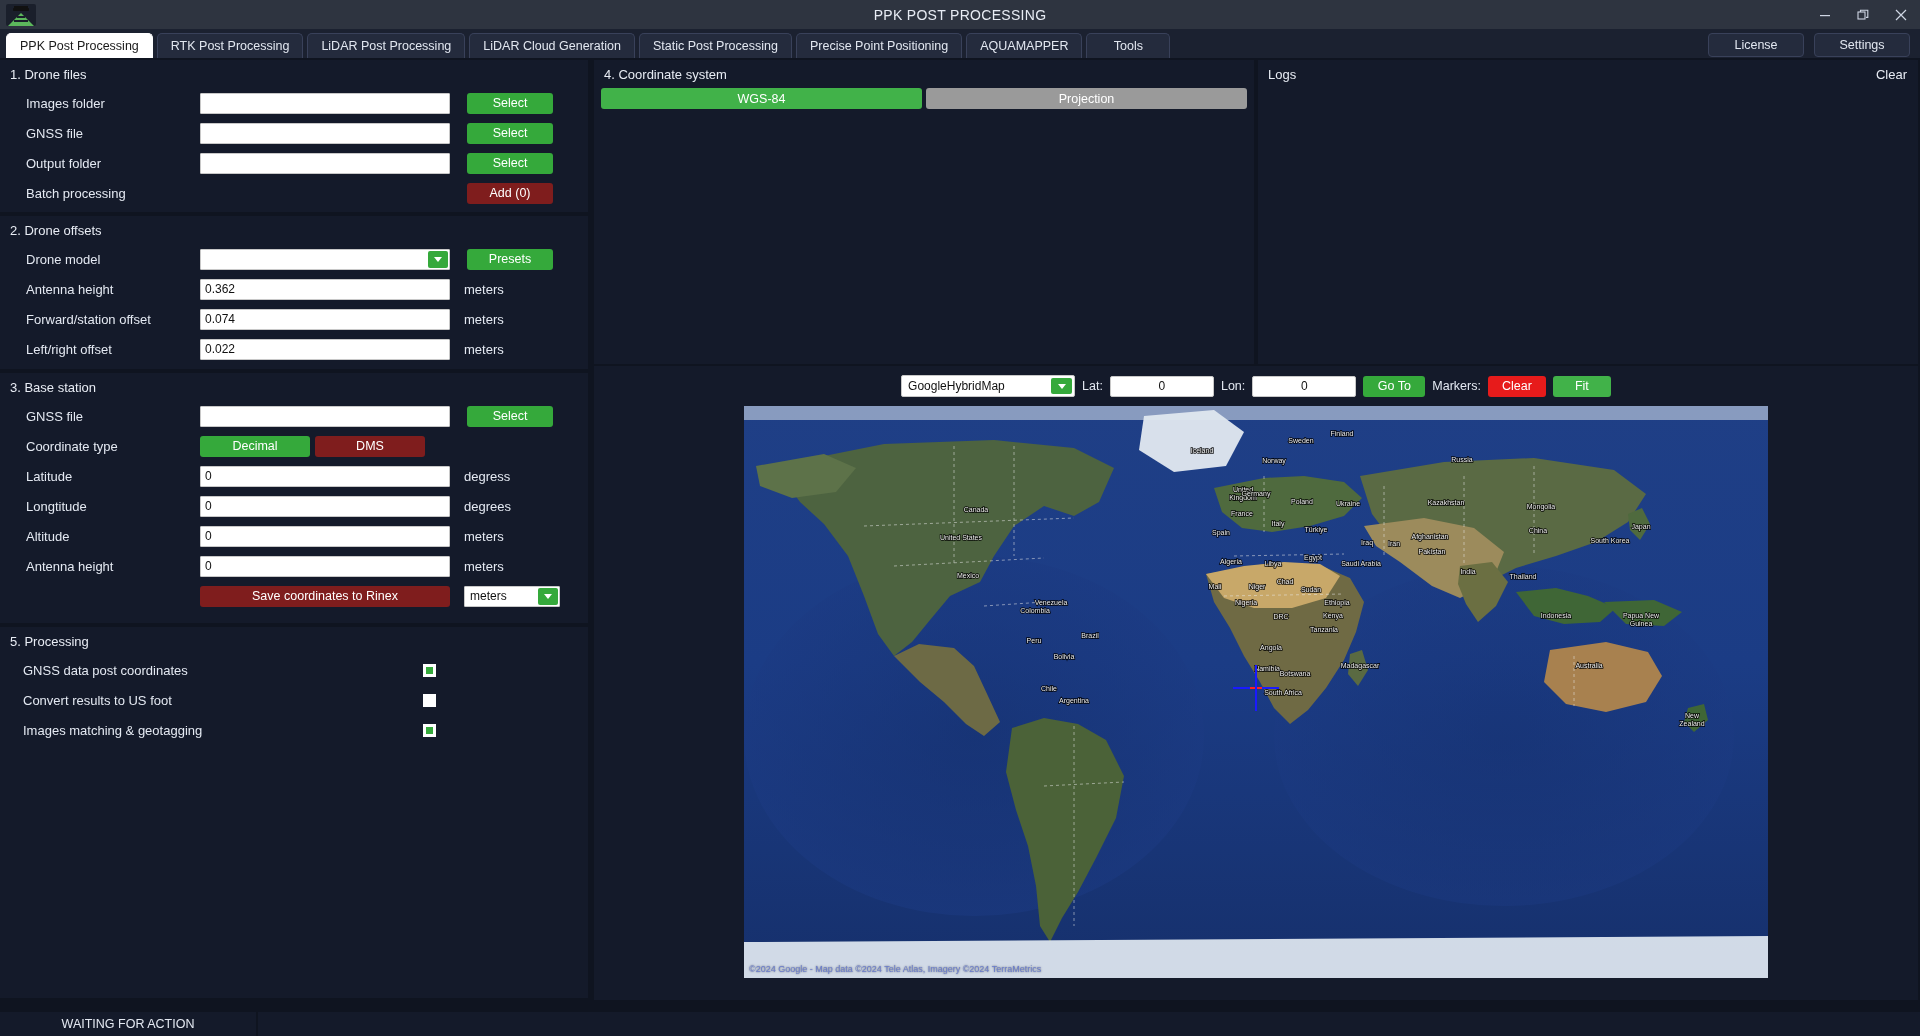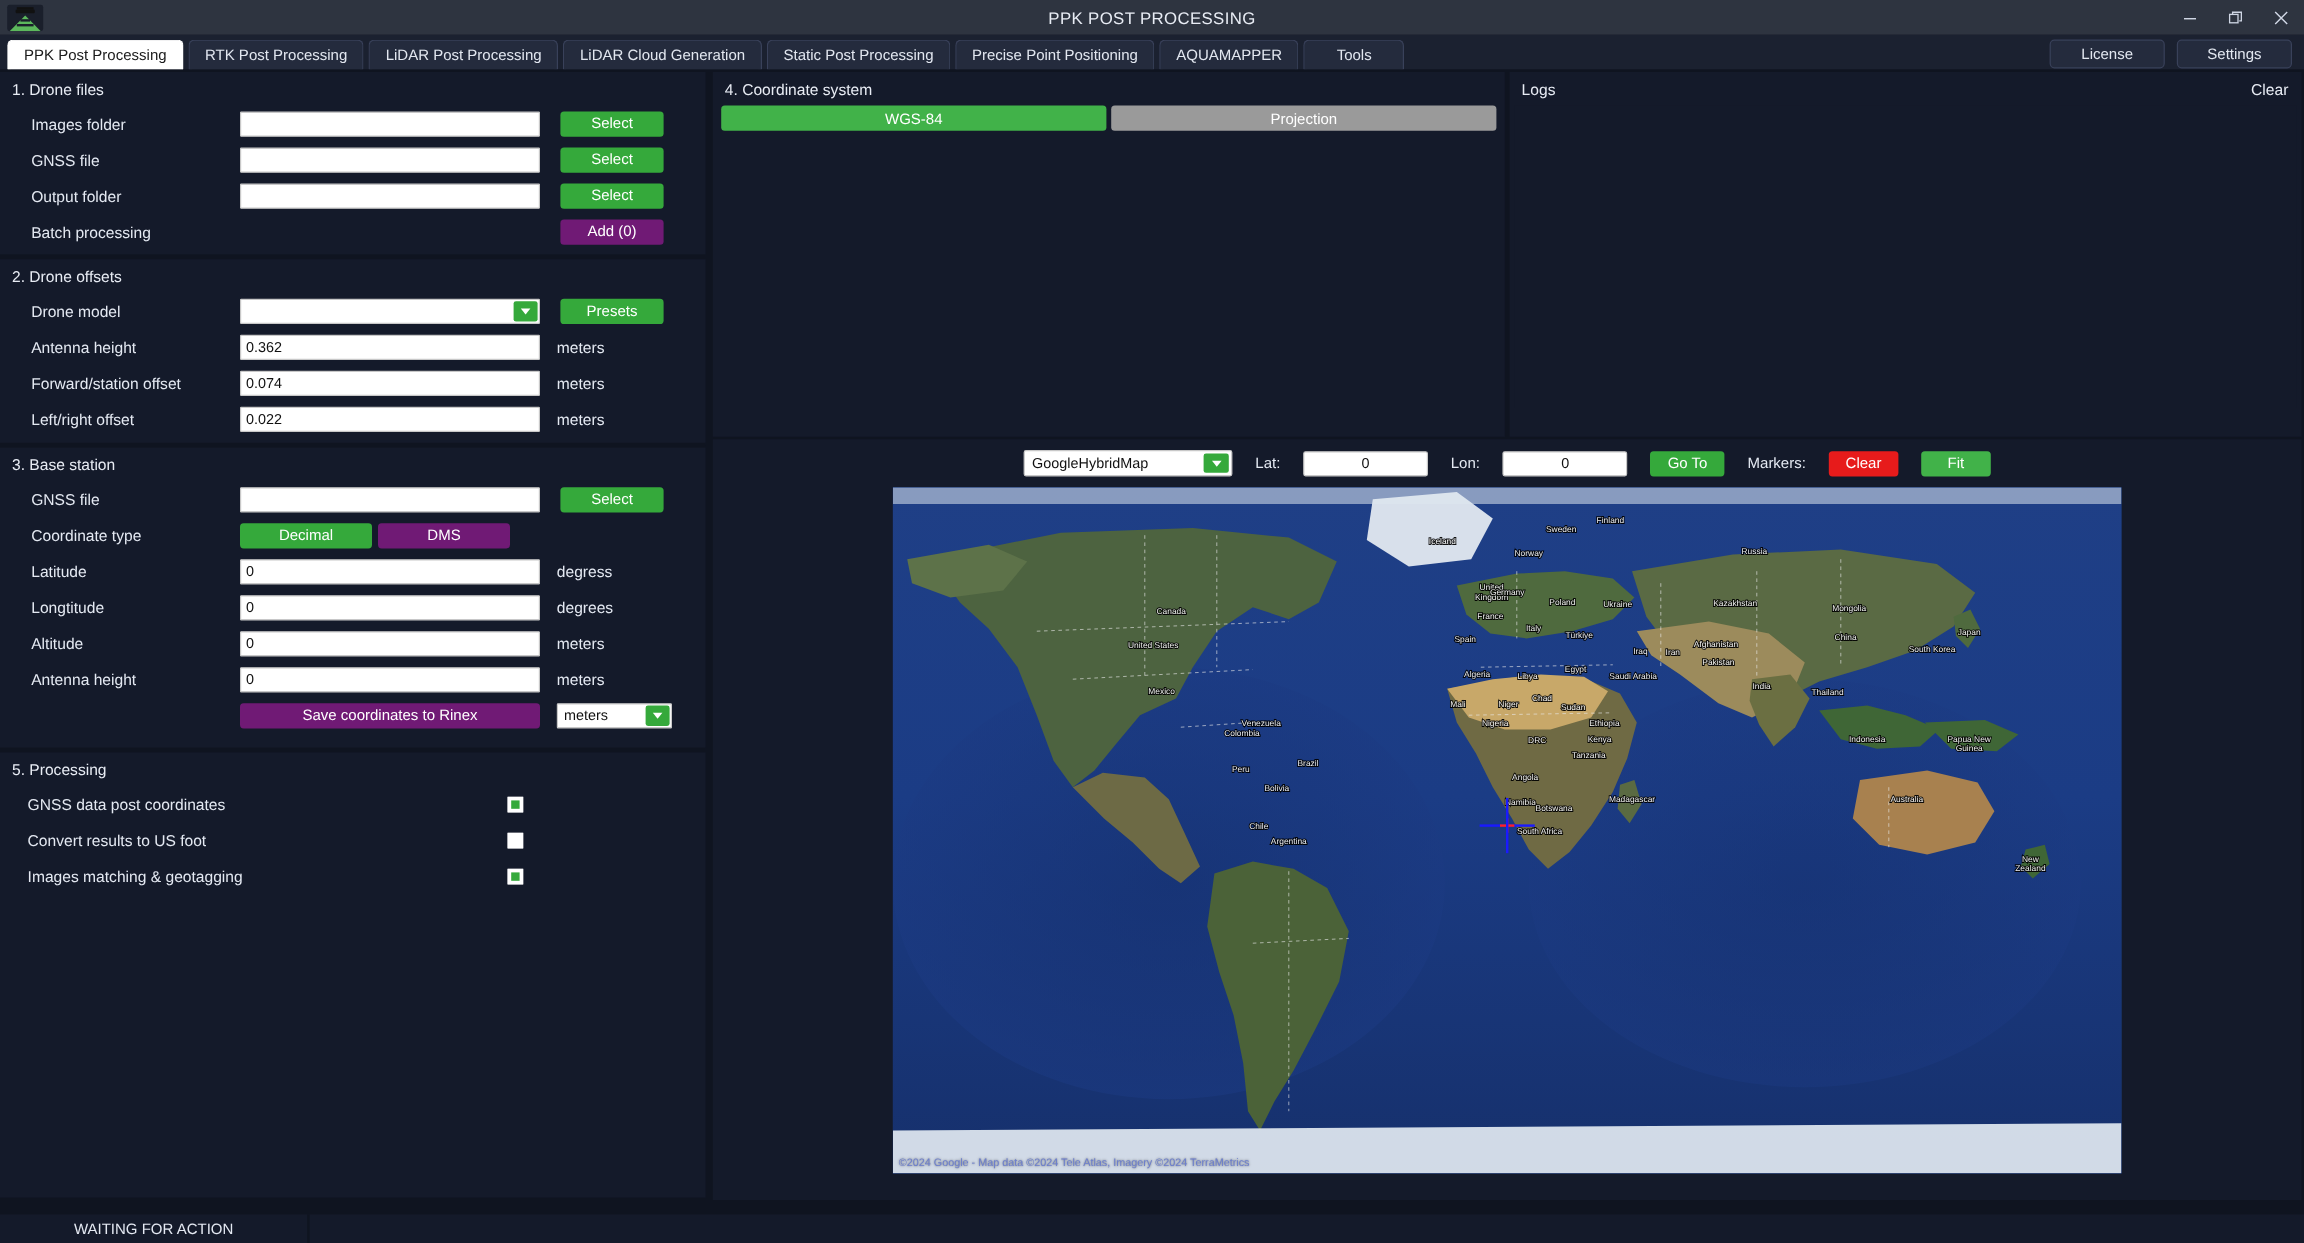--- a/index.html
+++ b/index.html
@@ -138,21 +138,21 @@
     display: flex; align-items: center;
     border-radius: 1px;
   }
   .unit { font-size: 13px; color: #e4e9f2; margin-left: 14px; }
   .btn {
     height: 21px; border-radius: 3px;
     display: flex; align-items: center; justify-content: center;
     font-size: 12.5px; color: #ffffff;
   }
   .btn-green { background: #35a93b; }
-  .btn-grey { background: #701a75; }
+  .btn-grey { background: #7f1d1d; }
   .btn-w86 { width: 86px; }
   .select-btn { margin-left: 17px; }
 
   .combo {
     height: 21px; width: 250px;
     background: #ffffff; border: 1px solid #c8c8c8;
     display: flex; align-items: center;
     font-size: 12px; color: #111;
     padding-left: 5px; border-radius: 1px;
     position: relative;
@@ -233,21 +233,21 @@
     display: flex; align-items: center; justify-content: space-between;
     padding: 7px 11px 0 10px;
     font-size: 13px; color: #e8ecf4;
   }
   .logs-body { margin: 6px 4px 4px 4px; height: 252px; background: #141a2a; }
 
   
   .map-panel { left: 594px; top: 308px; width: 1324px; height: 634px; }
   .map-toolbar {
     height: 34px; display: flex; align-items: center;
-    justify-content: center; gap: 19px;
+    justify-content: center; gap: 7px;
     padding-top: 6px;
   }
   .map-combo {
     width: 174px; height: 22px; background: #fff;
     border: 1px solid #c8c8c8; border-radius: 2px;
     display: flex; align-items: center; padding-left: 6px;
     font-size: 12px; color: #111; position: relative;
   }
   .map-combo .arrow-box {
     position: absolute; right: 2px; top: 2px; width: 21px; height: 16px;

